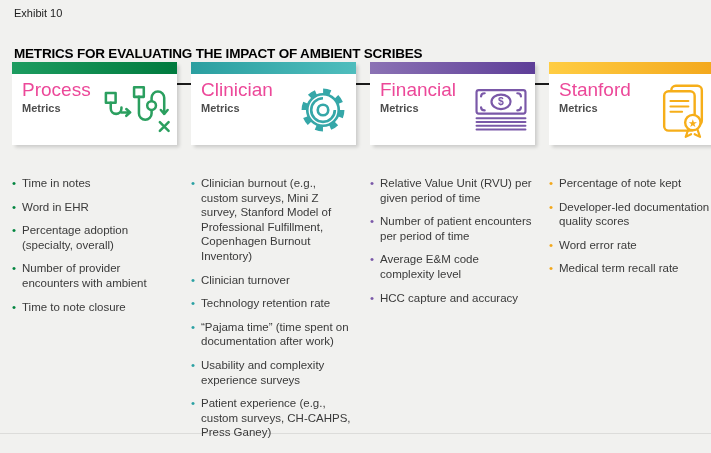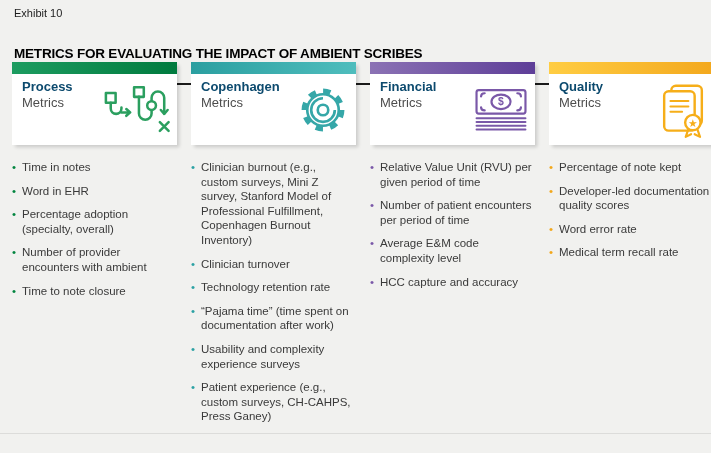--- a/index.html
+++ b/index.html
@@ -33,25 +33,25 @@
     position:relative;height:83px;background:#fff;
     box-shadow:2.5px 2.5px 3.5px rgba(0,0,0,0.16);
   }
   .bar{position:absolute;top:0;left:0;right:0;height:12px;}
   .card-body{
     box-sizing:border-box;height:100%;
     padding:12px 5px 0 10px;
     display:flex;justify-content:space-between;align-items:center;
   }
   .card-titles{align-self:flex-start;padding-top:5px;}
-  .card-title{font-size:13px;font-weight:bold;color:#0c4a6e;line-height:1.2;}
-  .card-sub{font-size:13px;color:#4d4d4d;line-height:1.2;}
+  .card-title{font-size:19px;font-weight:normal;color:#ec4899;line-height:1.2;}
+  .card-sub{font-size:11px;color:#4d4d4d;line-height:1.2;font-weight:bold;}
   .icon{flex:0 0 auto;display:flex;align-items:center;justify-content:center;}
   .list{
-    list-style:none;margin:15px 0 0;padding:0;
+    list-style:none;margin:31px 0 0;padding:0;
   }
   .list li{
     position:relative;padding-left:10px;
     font-size:11.5px;line-height:1.27;color:#3a3a3a;
     margin-bottom:9px;
   }
   .list li::before{
     content:"\2022";position:absolute;left:0;top:0;
     color:var(--accent,#000);
   }
@@ -98,21 +98,21 @@
         <li>Number of provider encounters with ambient</li>
         <li>Time to note closure</li>
       </ul>
   </div>
 
   <div class="col" style="--accent: #2ba1a3;">
     <div class="card">
       <div class="bar" style="background: linear-gradient(90deg, rgb(43, 159, 160), rgb(79, 189, 189));"></div>
       <div class="card-body">
         <div class="card-titles">
-          <div class="card-title">Copenhagen</div>
+          <div class="card-title">Clinician</div>
           <div class="card-sub">Metrics</div>
         </div>
         <span class="icon">
     <svg width="56" height="56" viewBox="0 0 64 64" fill="none" stroke="#35a7a8">
       <circle cx="32" cy="32" r="21.5" stroke-width="6" stroke-dasharray="8.4 8.4"></circle>
       <circle cx="32" cy="32" r="18" stroke-width="3" fill="#fff"></circle>
       <path d="M32 18.5 A13.5 13.5 0 1 0 45.5 32" stroke-width="3"></path>
       <circle cx="32" cy="32" r="6" stroke-width="3"></circle>
     </svg>
           </span>
@@ -153,21 +153,21 @@
         <li>Average E&amp;M code complexity level</li>
         <li>HCC capture and accuracy</li>
       </ul>
   </div>
 
   <div class="col" style="--accent: #f2a71b;">
     <div class="card">
       <div class="bar" style="background: linear-gradient(90deg, rgb(255, 205, 67), rgb(243, 168, 29));"></div>
       <div class="card-body">
         <div class="card-titles">
-          <div class="card-title">Quality</div>
+          <div class="card-title">Stanford</div>
           <div class="card-sub">Metrics</div>
         </div>
         <span class="icon">
     <svg width="52" height="58" viewBox="0 0 58 64" fill="none" stroke="#f6ae19" stroke-width="2.7" stroke-linecap="round" stroke-linejoin="round">
       <rect x="16" y="5" width="34" height="44" rx="5"></rect>
       <rect x="8" y="11" width="34" height="44" rx="5" fill="#fff"></rect>
       <path d="M15 22 h20 M15 28 h20 M15 34 h13" stroke-width="2.3"></path>
       <path d="M35.5 52 l-3.5 10 l6 -3 M44.5 52 l3.5 10 l-6 -3" stroke-width="2.4"></path>
       <circle cx="40" cy="46" r="8.6" fill="#fff"></circle>
       <text x="40" y="50.5" fill="#f6ae19" stroke="none" font-size="12" text-anchor="middle" font-family="DejaVu Sans, sans-serif">★</text>

